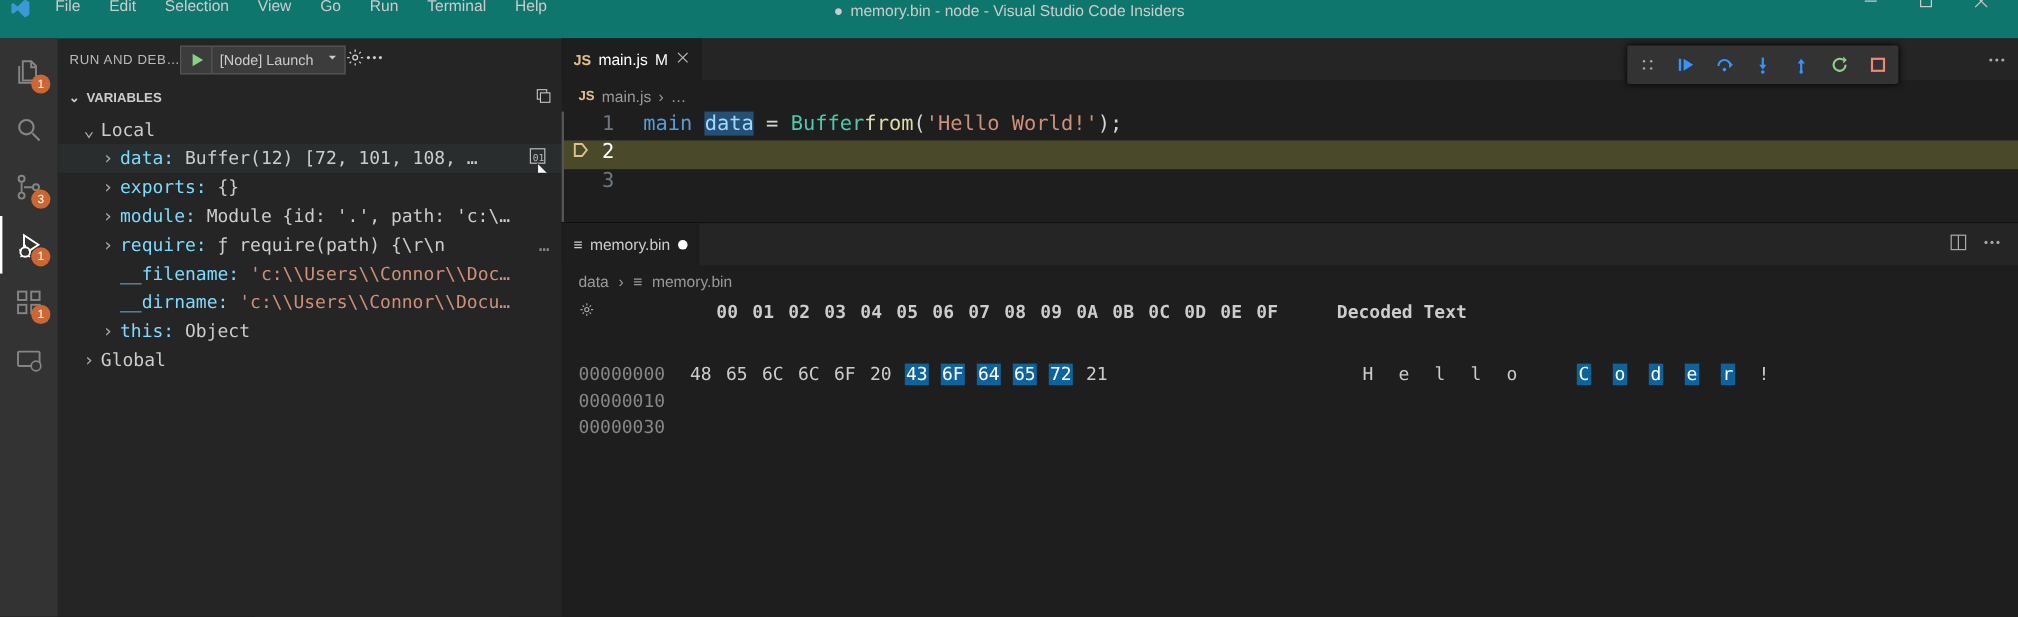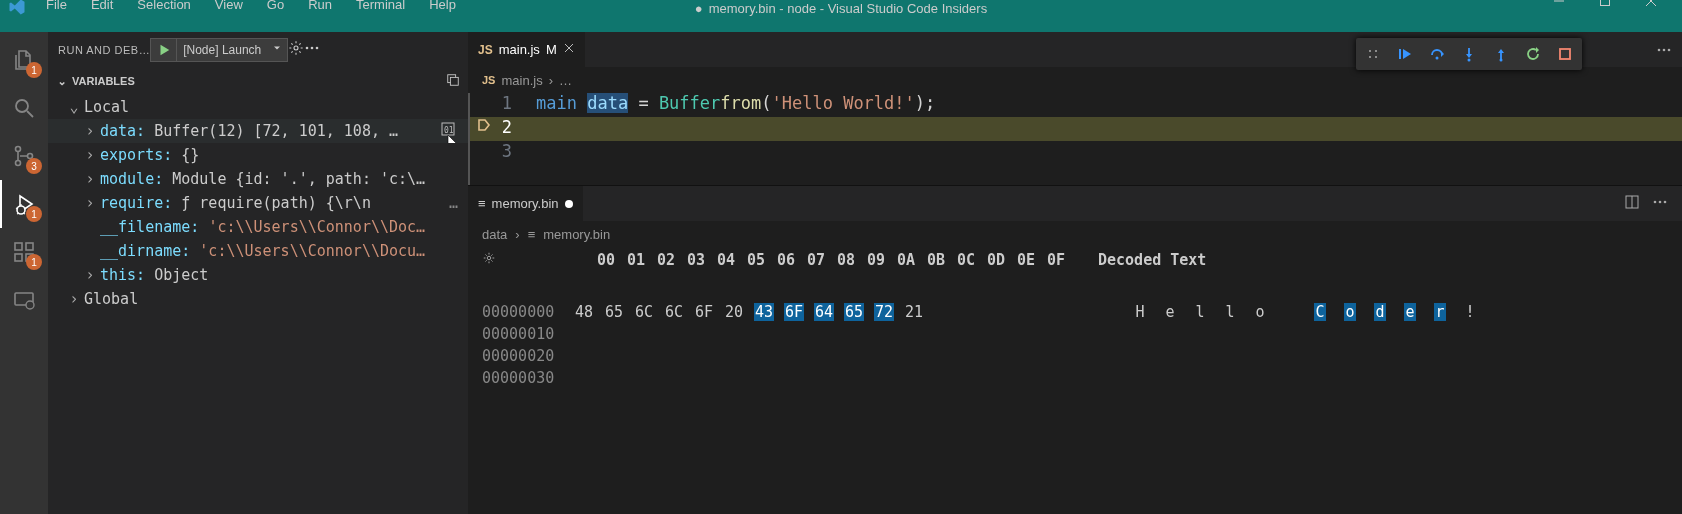--- a/index.html
+++ b/index.html
@@ -64,21 +64,21 @@
 
 .hexpane { border-top:1px solid #111;}
 .hex-tabbar { height:35px; background:#252526; display:flex; align-items:stretch;}
 .hex-tab { display:flex; align-items:center; padding:0 10px; background:#1e1e1e; gap:6px;}
 .hex-tab-more { margin-left:auto; display:flex; align-items:center; gap:12px; padding-right:14px;}
 .hex-bc { height:26px; display:flex; align-items:center; padding:0 14px; gap:8px; color:#999;}
 .hex-header-row { display:flex; align-items:center; padding:4px 14px; font-family:Consolas,monospace; font-size:15px; color:#ccc; gap:20px;}
 .hex-gear { color:#999; cursor:pointer; margin-right:6px;}
 .hex-cols { display:flex; gap:10px;}
 .hex-col { width:20px; text-align:center; font-weight:bold;}
-.hex-decoded-label { font-weight:bold; margin-left:12px;text-align:right;}
+.hex-decoded-label { font-weight:bold; margin-left:28px;text-align:right;}
 .hex-data { font-family:Consolas,monospace; font-size:15px; padding:0 14px;margin-top:28px; }
 .hex-line { display:flex; align-items:center; gap:20px; height:22px;}
 .hex-offset { color:#888; width:72px;}
 .hex-bytes { display:flex; gap:10px; width:520px;}
 .hex-byte { width:20px; text-align:center; color:#ccc;}
 .hex-byte.sel { background:#0e639c; color:#fff;}
 .hex-decoded { display:flex; gap:18px; margin-left:20px;}
 .hex-char { width:12px; text-align:center; color:#ccc;}
 .hex-char.sel { background:#0e639c; color:#fff;}
 .dirty-dot { width:8px;height:8px;background:#fff;border-radius:50%;}
@@ -426,25 +426,20 @@
               <span class="hex-char sel">r</span>
               <span class="hex-char">!</span>
             </div>
           </div>
           <div class="hex-line">
             <span class="hex-offset">00000010</span>
             <div class="hex-bytes"></div>
             <div class="hex-decoded"></div>
           </div>
           <div class="hex-line">
-            <span class="hex-offset">00000020</span>
-            <div class="hex-bytes"></div>
-            <div class="hex-decoded"></div>
-          </div>
-          <div class="hex-line">
             <span class="hex-offset">00000030</span>
             <div class="hex-bytes"></div>
             <div class="hex-decoded"></div>
           </div>
         </div>
     </div>
   </div>
 </div>
 
 </body></html>

